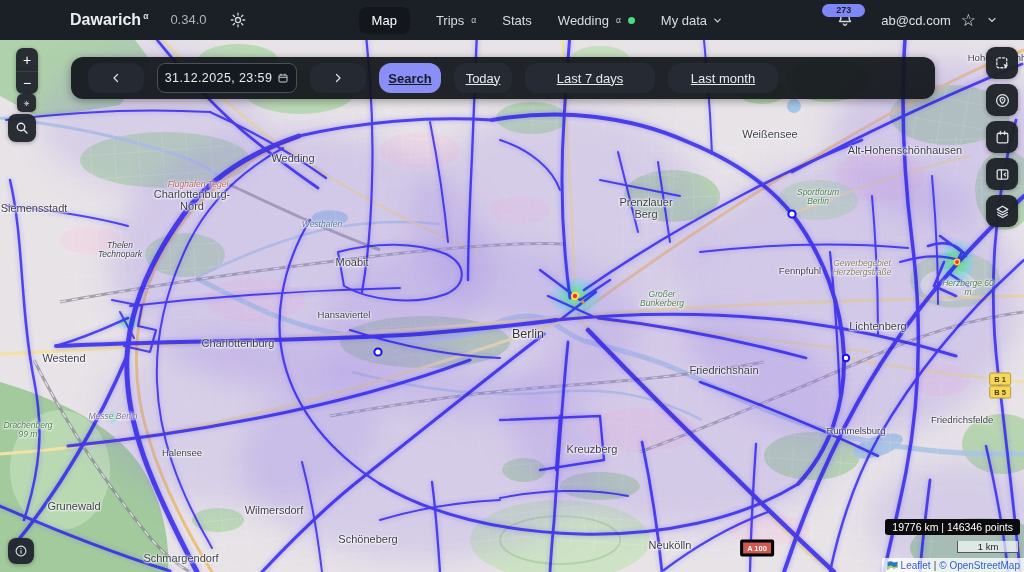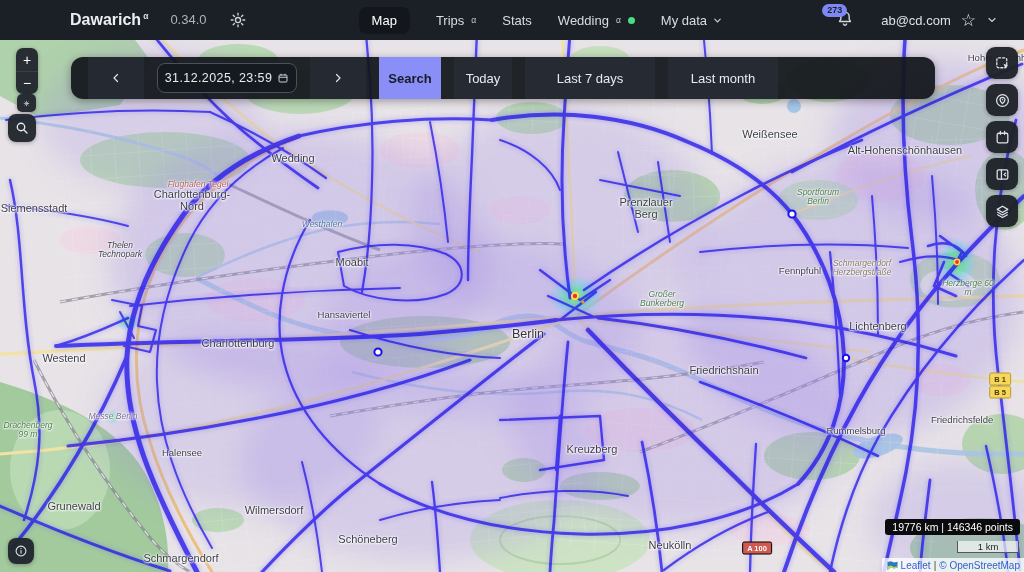--- a/index.html
+++ b/index.html
@@ -15,46 +15,46 @@
   .mlabel.big{font-size:12.5px;color:#34343e;}
   .mlabel.it{font-style:italic;}
   .mlabel.green{color:#4e7d4e;}
   .mlabel.blue{color:#4f74a0;}
   .mlabel.red{color:#b85e5e;}
   .mlabel.purp{color:#7d6e96;margin-left:16px;}
   .mlabel.brown{color:#8a7a66;}
   .mlabel.wrap{white-space:normal;text-align:center;line-height:1.1;}
   .shield{position:absolute;transform:translate(-50%,-50%);z-index:5;font-size:7.5px;font-weight:bold;
           padding:1px 4px;border-radius:2px;pointer-events:none;}
-  .shield.motorway{background:#cf5a52;color:#fff;border:1px solid #000000;}
+  .shield.motorway{background:#cf5a52;color:#fff;border:3px solid #000000;}
   .shield.broad{background:#f7d65c;color:#4a3c00;border:1px solid #b89c32;}
   
   #navbar{position:absolute;top:0;left:0;right:0;height:40px;background:#1b2027;z-index:30;
           display:flex;align-items:center;color:#dde1e6;}
   .nv-left{display:flex;align-items:center;gap:22px;padding-left:70px;}
   .brand{font-size:16px;font-weight:bold;color:#eceef1;}
   .sup{font-size:8.5px;vertical-align:super;margin-left:2px;opacity:.9;}
   .version{font-size:13px;color:#aeb4bc;}
   .nv-center{flex:1;display:flex;align-items:center;justify-content:center;gap:26px;font-size:13px;}
   .nv-item{display:flex;align-items:center;gap:5px;color:#d8dce1;cursor:pointer;}
   .nv-item .pill{padding:6px 13px;border-radius:8px;}
   .nv-item.active .pill{background:#13171d;color:#fff;}
   .dot{width:7px;height:7px;border-radius:50%;background:#49de80;display:inline-block;margin-left:2px;}
   .nv-right{display:flex;align-items:center;gap:10px;padding-right:26px;font-size:13px;}
   .bell-wrap{position:relative;width:22px;height:22px;margin-right:14px;}
   .badge{position:absolute;top:-5px;left:-13px;background:#7f87f7;color:#1a1f2b;font-size:9px;font-weight:bold;
-         border-radius:8px;padding:1px 5px;line-height:11px;}
+         border-radius:8px;padding:1px 14px;line-height:11px;}
   .icon-btn{background:none;border:none;padding:0;cursor:pointer;display:flex;align-items:center;color:#cfd4da;}
   .star{font-size:17px;color:#e4e7eb;line-height:1;}
   
   #filterbar{position:absolute;top:57px;left:71px;width:864px;height:42px;background:rgba(19,22,28,.94);
              border-radius:12px;z-index:20;display:flex;align-items:center;gap:13px;padding:0 17px;
              box-sizing:border-box;box-shadow:0 2px 8px rgba(0,0,0,.35);}
-  .fb-btn{height:42px;border:none;border-radius:0;background:#262b33;color:#e8eaee;font-size:13px;
-          font-family:inherit;cursor:pointer;display:flex;align-items:center;justify-content:center;}
+  .fb-btn{height:30px;border:none;border-radius:12px;background:#262b33;color:#e8eaee;font-size:13px;
+          font-family:inherit;cursor:pointer;display:flex;align-items:center;justify-content:center;text-decoration:underline;}
   .fb-chev{width:56px;background:#242932;color:#dfe3e8;font-size:13px;}
   .date-field{height:28px;width:138px;background:#151920;border:1px solid #4a515c;border-radius:8px;
               color:#e9ebee;font-size:12.5px;display:flex;align-items:center;justify-content:center;gap:5px;
               letter-spacing:.4px;cursor:pointer;}
   .fb-search{width:62px;background:#8a8ff8;color:#171b26;font-weight:bold;}
   .fb-today{width:58px;}
   .fb-l7{width:130px;}
   .fb-lm{width:110px;}
   
   .ctl{position:absolute;z-index:20;background:rgba(33,38,46,.96);color:#e8eaee;border:none;border-radius:7px;
@@ -300,21 +300,21 @@
       <span class="mlabel wrap" style="left:192px;top:200px;width:96px">Charlottenburg-Nord</span>
       <span class="mlabel" style="left:238px;top:343px">Charlottenburg</span>
       <span class="mlabel" style="left:352px;top:262px">Moabit</span>
       <span class="mlabel sm" style="left:344px;top:314px">Hansaviertel</span>
       <span class="mlabel" style="left:293px;top:158px">Wedding</span>
       <span class="mlabel wrap" style="left:646px;top:208px;width:70px">Prenzlauer Berg</span>
       <span class="mlabel" style="left:770px;top:134px">Weißensee</span>
       <span class="mlabel" style="left:905px;top:150px">Alt-Hohenschönhausen</span>
       <span class="mlabel xs it green wrap" style="left:818px;top:197px;width:64px">Sportforum Berlin</span>
       <span class="mlabel sm" style="left:800px;top:270px">Fennpfuhl</span>
-      <span class="mlabel xs it brown wrap" style="left:862px;top:268px;width:80px">Schmargendorf Herzbergstraße</span>
+      <span class="mlabel xs it brown wrap" style="left:862px;top:268px;width:80px">Gewerbegebiet Herzbergstraße</span>
       <span class="mlabel" style="left:878px;top:326px">Lichtenberg</span>
       <span class="mlabel" style="left:724px;top:370px">Friedrichshain</span>
       <span class="mlabel sm" style="left:856px;top:430px">Rummelsburg</span>
       <span class="mlabel sm wrap" style="left:962px;top:420px;width:62px">Friedrichsfelde</span>
       <span class="mlabel" style="left:592px;top:449px">Kreuzberg</span>
       <span class="mlabel" style="left:670px;top:545px">Neukölln</span>
       <span class="mlabel" style="left:368px;top:539px">Schöneberg</span>
       <span class="mlabel" style="left:274px;top:510px">Wilmersdorf</span>
       <span class="mlabel" style="left:181px;top:558px">Schmargendorf</span>
       <span class="mlabel" style="left:74px;top:506px">Grunewald</span>

